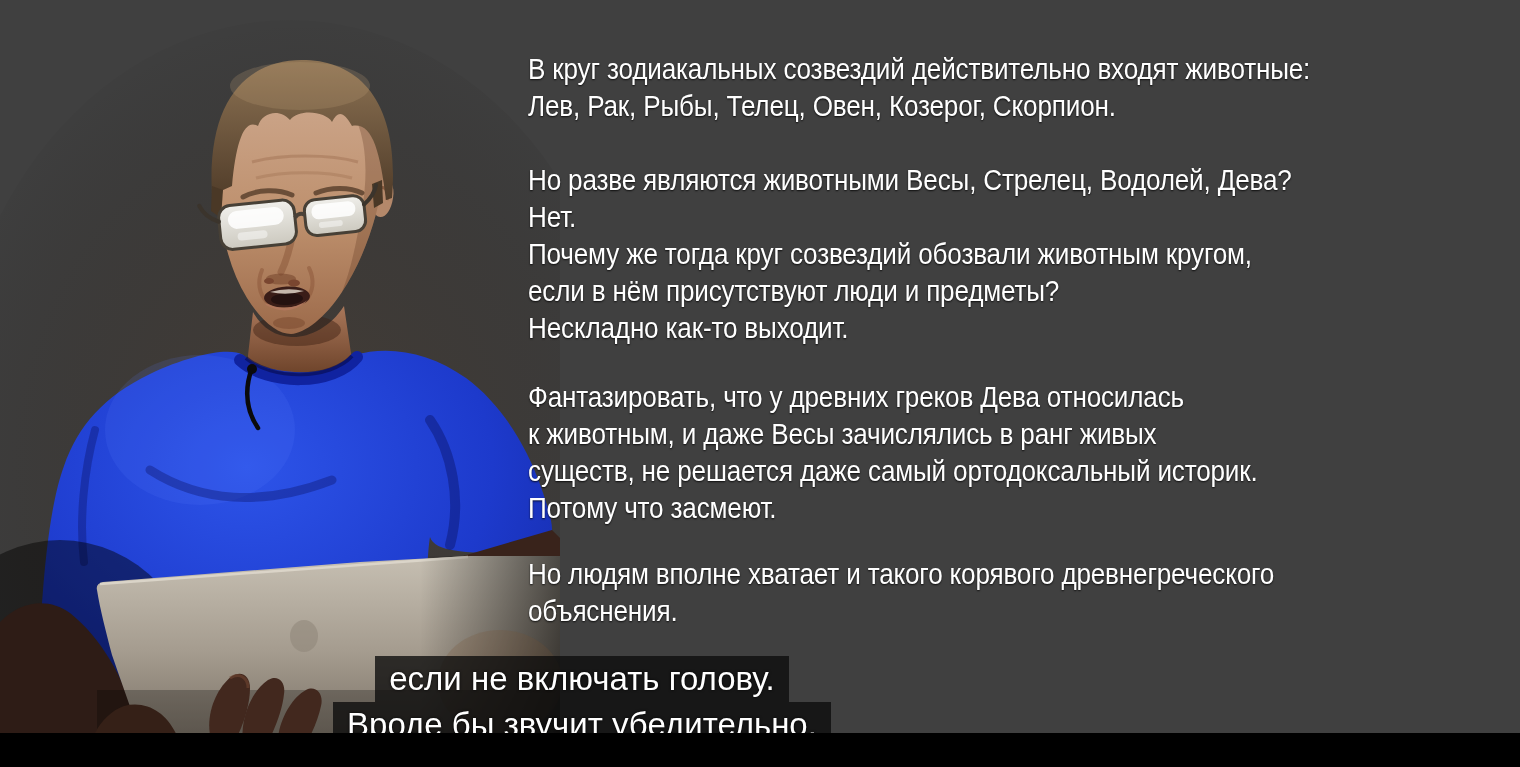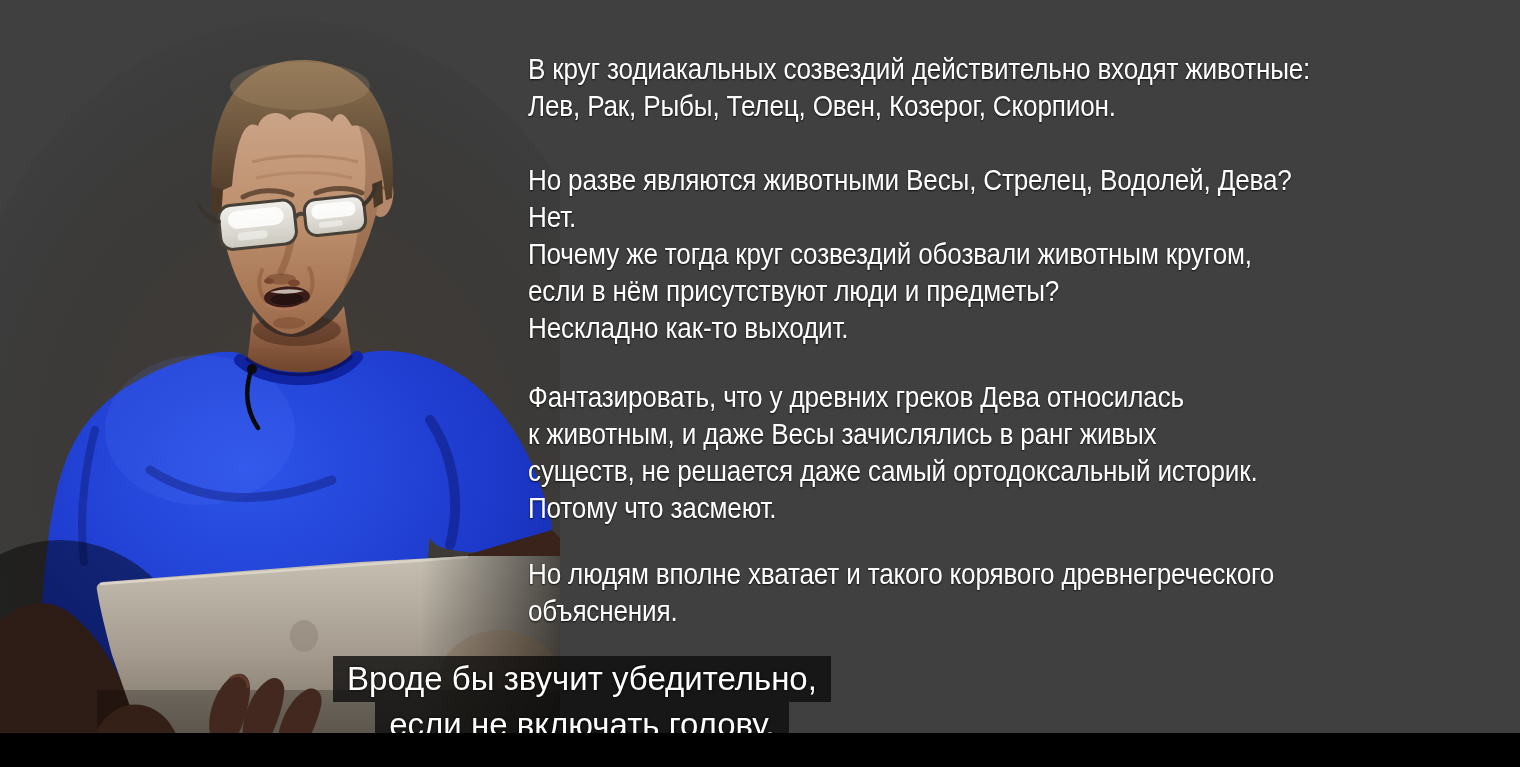--- a/index.html
+++ b/index.html
@@ -203,20 +203,20 @@
       <span class="line">Потому что засмеют.</span>
     </p>
     <p>
       <span class="line">Но людям вполне хватает и такого корявого древнегреческого</span>
       <span class="line">объяснения.</span>
     </p>
   </div>
 
   <div class="captions">
     <span class="cap-line">
+      <span class="cap-box">если не включать голову.</span>
+    </span>
+    <span class="cap-line">
       <span class="cap-box">Вроде бы звучит убедительно,</span>
     </span>
-    <span class="cap-line">
-      <span class="cap-box">если не включать голову.</span>
-    </span>
   </div>
 
 </div>
 
 </body></html>

